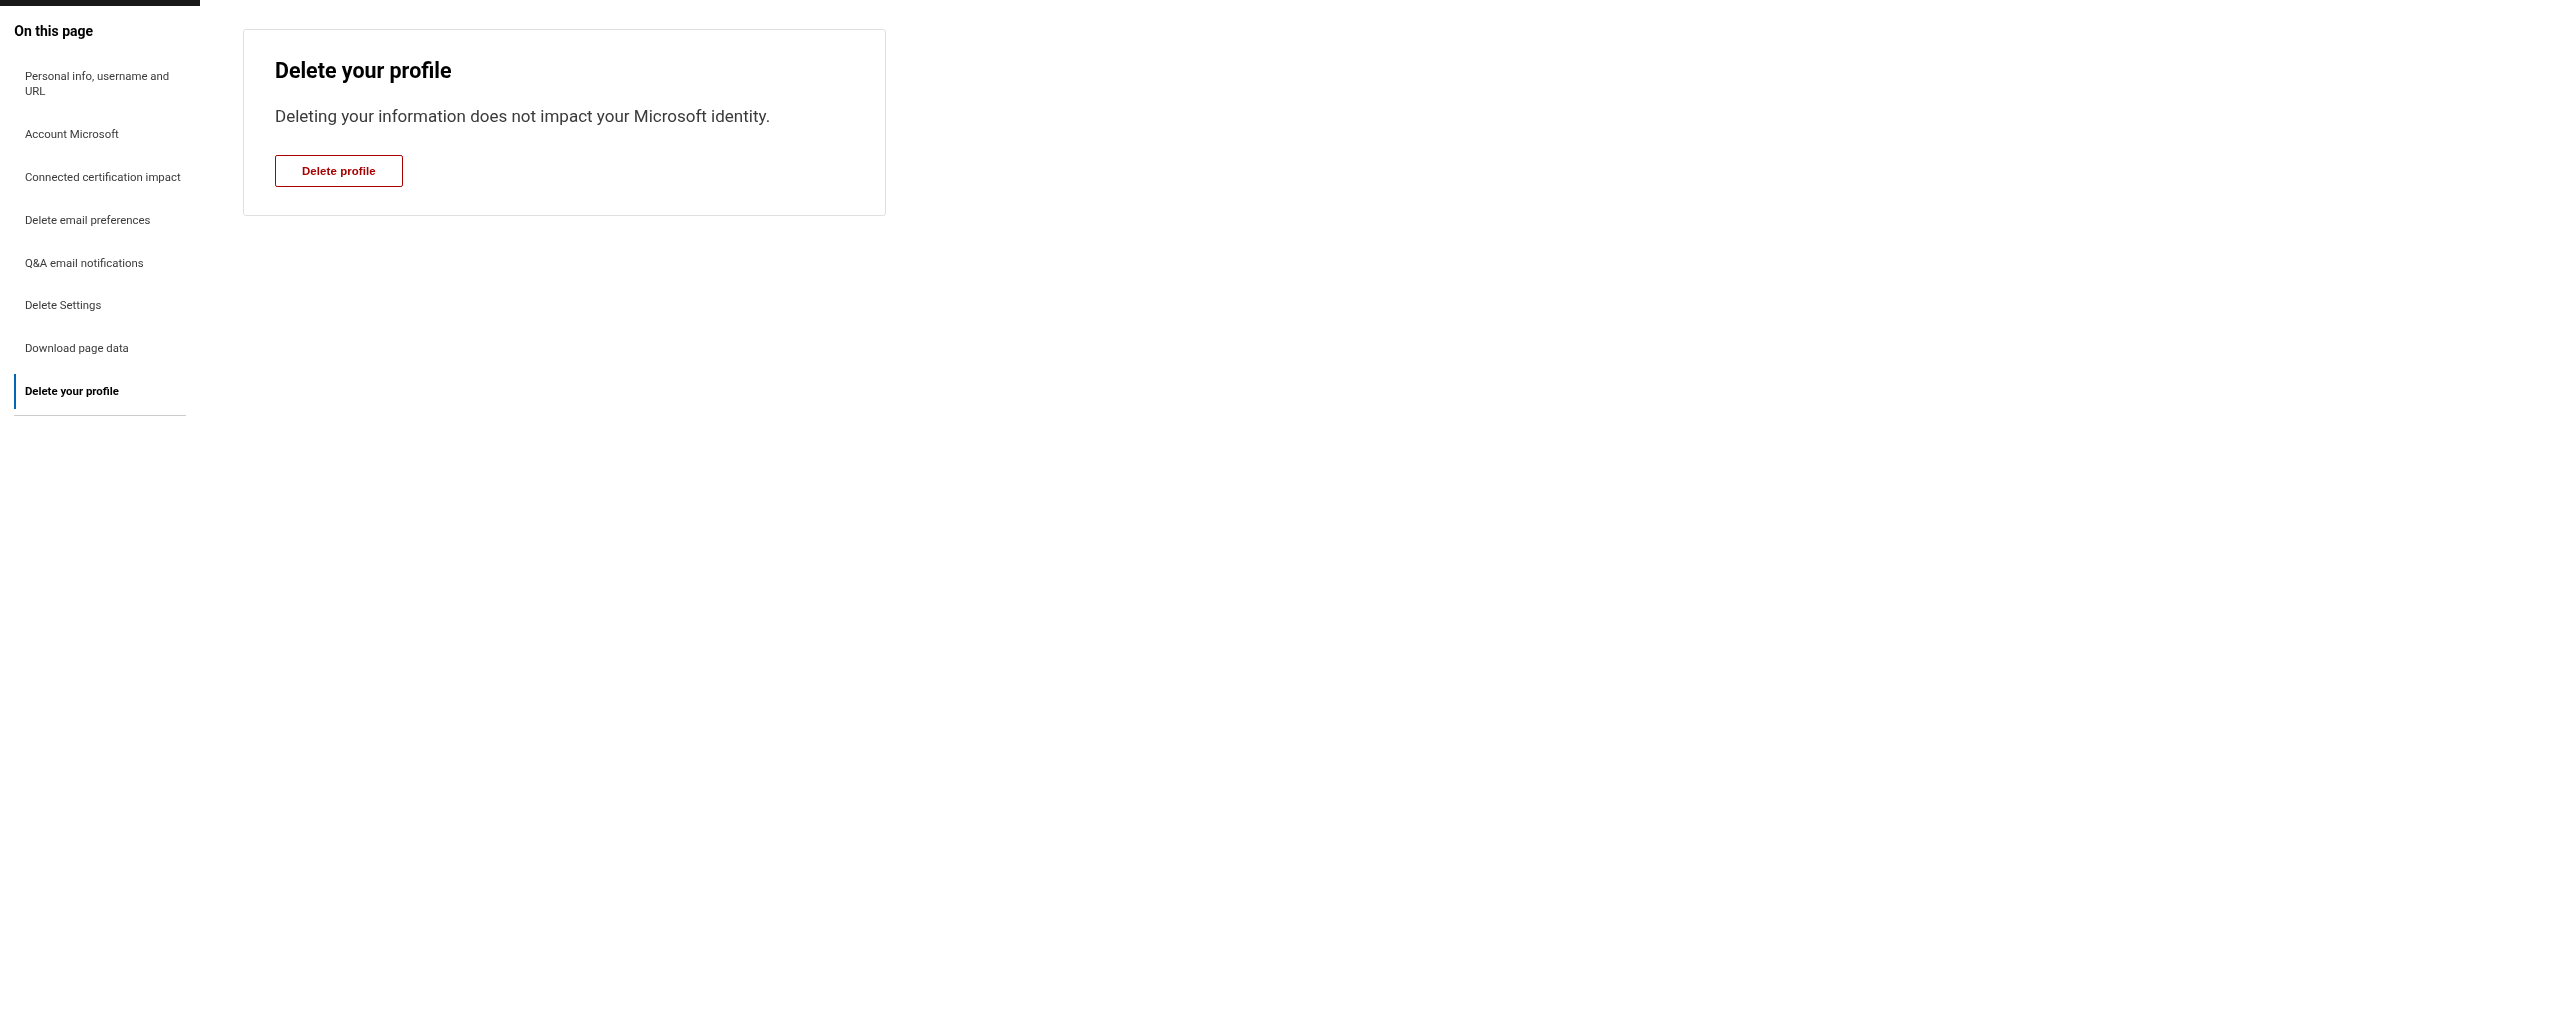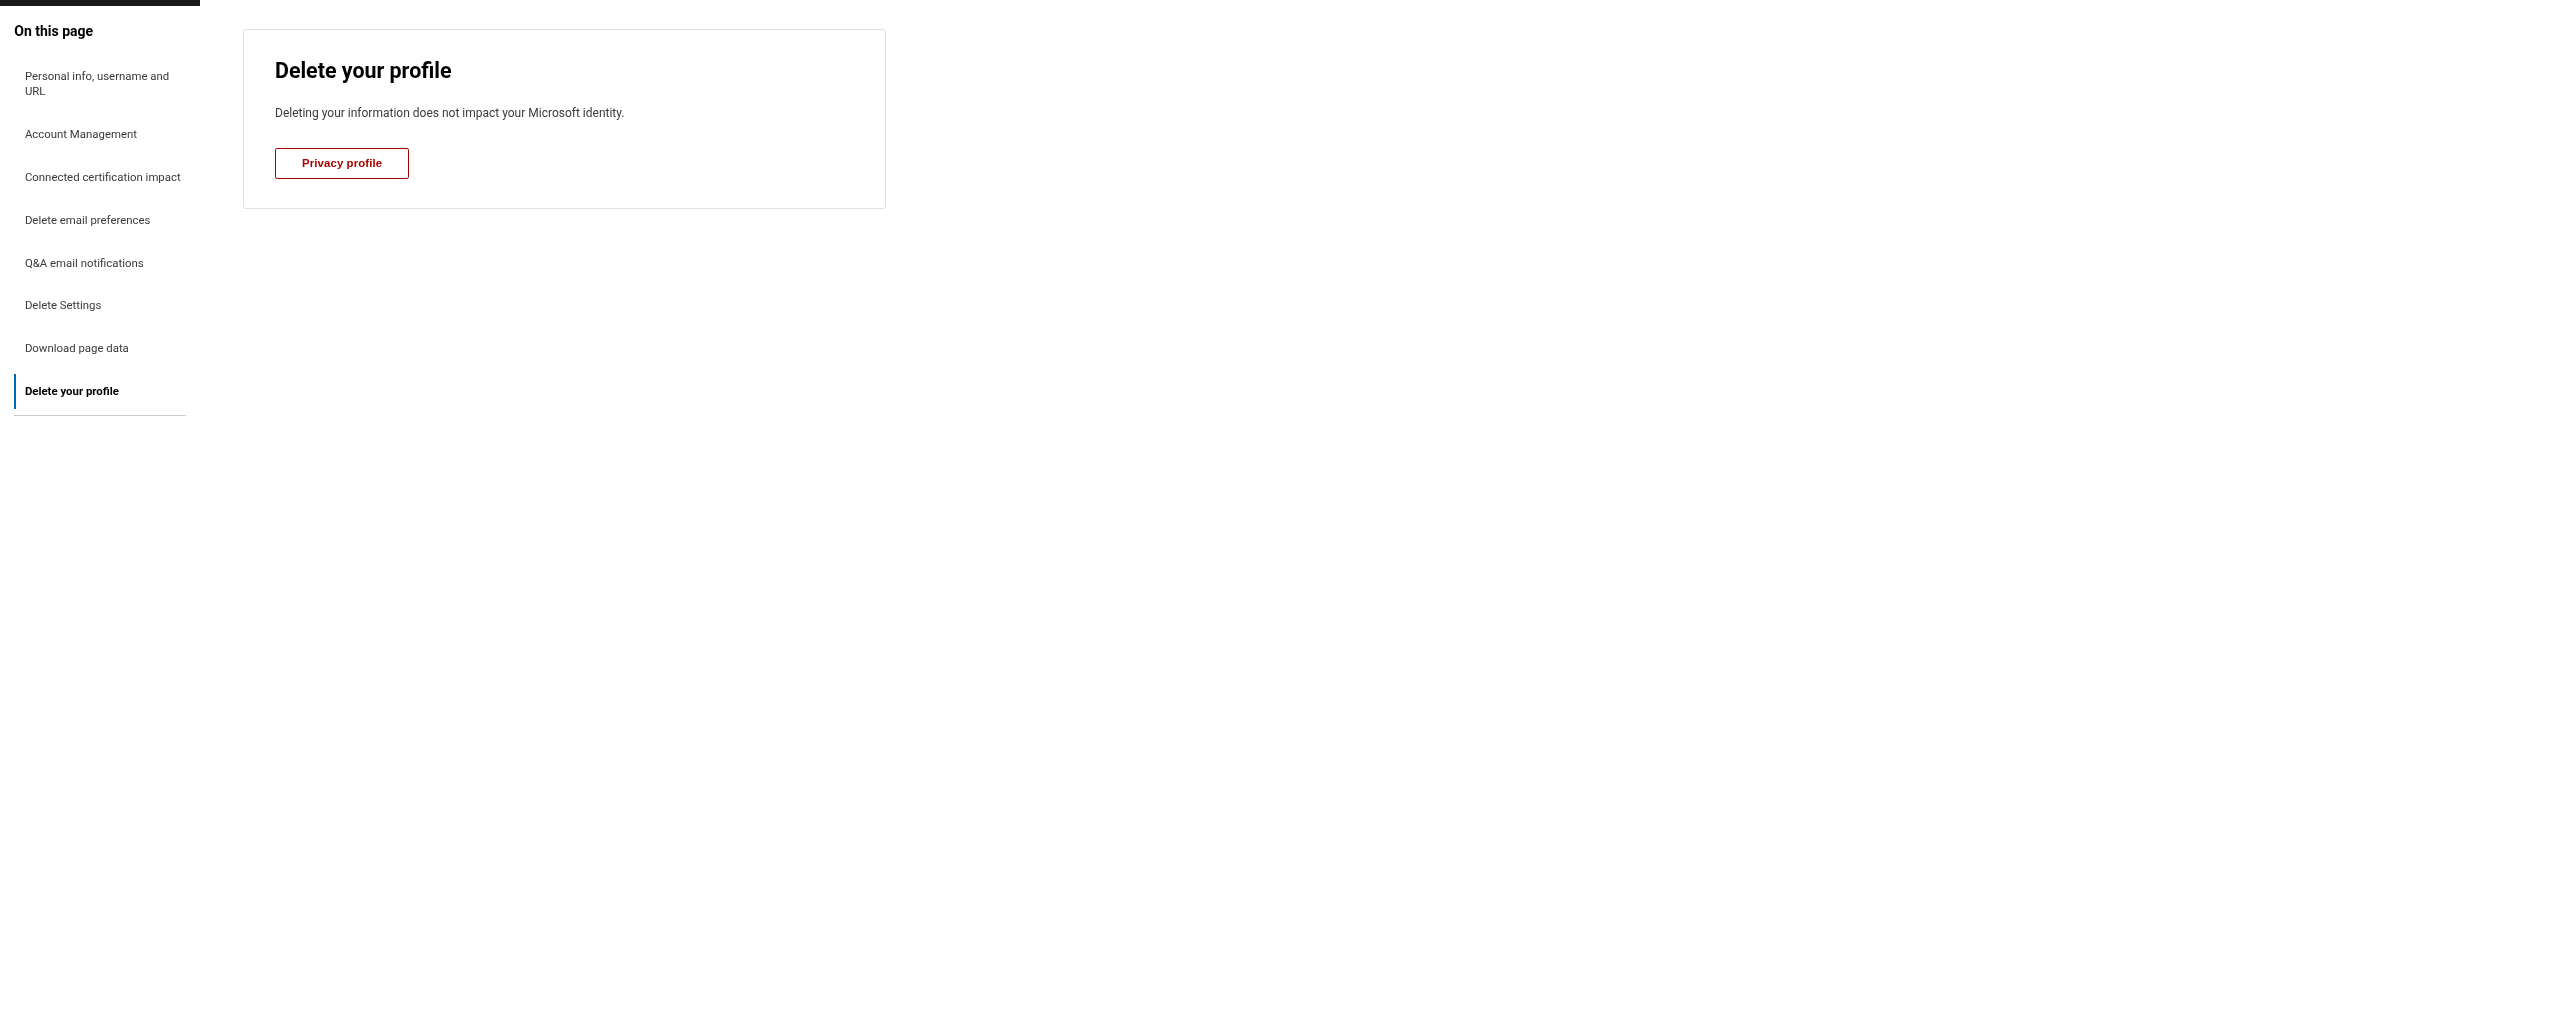--- a/index.html
+++ b/index.html
@@ -89,21 +89,21 @@
 
     .section-title {
       font-size: 21.4px;
       font-weight: 700;
       color: #000000;
       margin-bottom: 20px;
       line-height: 1.2;
     }
 
     .section-description {
-      font-size: 12px;
+      font-size: 17px;
       color: #3a3a3a;
       margin-bottom: 26px;
       line-height: 1.5;
     }
 
     .delete-button {
       padding: 8.6px 26px;
       font-size: 11.4px;
       font-weight: 600;
       color: #a80000;
@@ -116,32 +116,32 @@
   </style>
 </head>
 <body>
 
 <div class="sidebar">
   <div class="sidebar-top-bar"></div>
   <div class="sidebar-content">
     <h2 class="sidebar-title">On this page</h2>
     <ul class="sidebar-nav" id="sidebar-nav-list">
     <li class="sidebar-nav-item">Personal info, username and URL</li>
-        <li class="sidebar-nav-item">Account Management</li>
+        <li class="sidebar-nav-item">Account Microsoft</li>
         <li class="sidebar-nav-item">Connected certification impact</li>
         <li class="sidebar-nav-item">Delete email preferences</li>
         <li class="sidebar-nav-item">Q&amp;A email notifications</li>
         <li class="sidebar-nav-item">Delete Settings</li>
         <li class="sidebar-nav-item">Download page data</li>
         <li class="sidebar-nav-item active">Delete your profile</li>
       </ul>
   </div>
   <hr class="sidebar-divider">
 </div>
 
 <div class="main-content">
   <div class="section-card">
     <h1 class="section-title">Delete your profile</h1>
     <p class="section-description">Deleting your information does not impact your Microsoft identity.</p>
-    <button class="delete-button">Privacy profile</button>
+    <button class="delete-button">Delete profile</button>
   </div>
 </div>
 
 
 </body></html>

